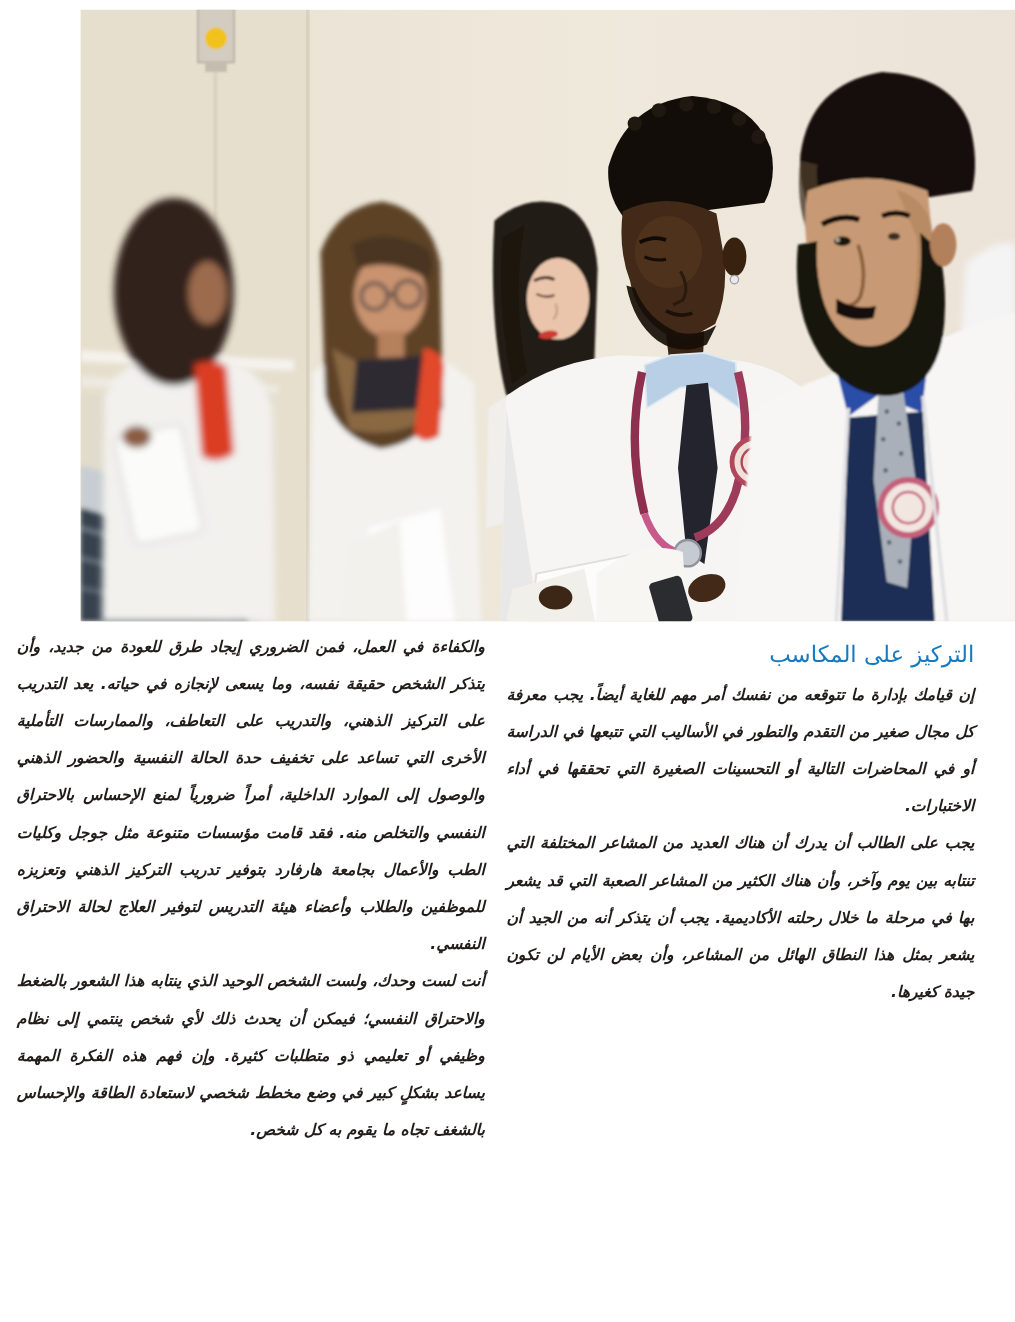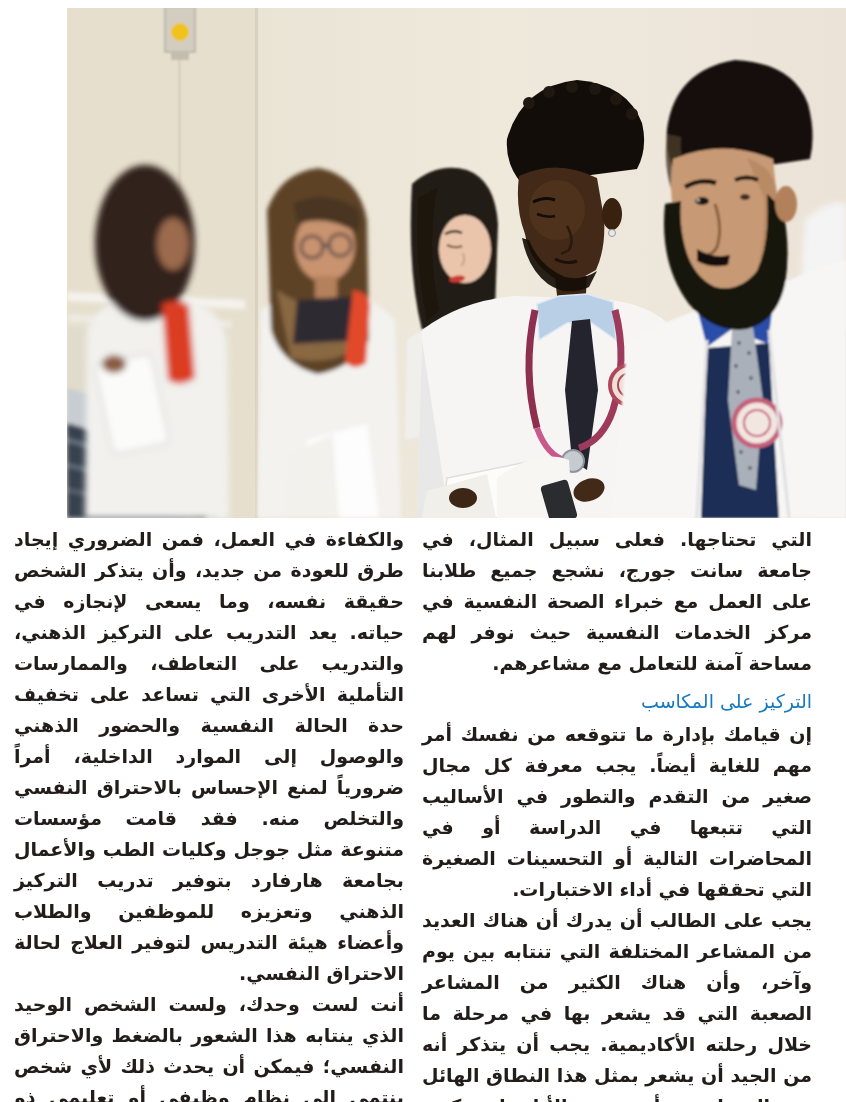--- a/index.html
+++ b/index.html
@@ -23,26 +23,27 @@
     top:524px;
     left:0;right:0;
     padding:0 34px 0 14px; 
     display:flex;
     flex-direction:row;
     gap:18px;
   }
   .col{flex:1 1 0;min-width:0;}
   .body-para{
     margin:0;
-    font-size:19px;
+    font-size:13px;
     line-height:31px;
     font-weight:700;
     color:#221d1b;
     text-align:justify;
     text-justify:inter-word;
+    font-style:italic;
   }
   .col-heading{
     margin:9px 0 5px 0;
     font-size:19px;
     line-height:26px;
     font-weight:400;
     color:#157abf;
   }
 </style>
 </head>
@@ -210,21 +211,20 @@
         <circle cx="690" cy="415" r="13" fill="none" stroke="#c4607a" stroke-width="2"></circle>
         <path d="M640,332 L630,510" stroke="#e0dfe2" stroke-width="3" fill="none"></path>
         <path d="M702,322 L722,510" stroke="#e0dfe2" stroke-width="3" fill="none"></path>
       </g>
     </svg>
   </div>
 
   <div class="columns">
 
     <div class="col">
-      <p class="body-para">التي تحتاجها. فعلى سبيل المثال، في جامعة سانت جورج، نشجع جميع طلابنا على العمل مع خبراء الصحة النفسية في مركز الخدمات النفسية حيث نوفر لهم مساحة آمنة للتعامل مع مشاعرهم.</p>
       <h3 class="col-heading">التركيز على المكاسب</h3>
       <p class="body-para">إن قيامك بإدارة ما تتوقعه من نفسك أمر مهم للغاية أيضاً. يجب معرفة كل مجال صغير من التقدم والتطور في الأساليب التي تتبعها في الدراسة أو في المحاضرات التالية أو التحسينات الصغيرة التي تحققها في أداء الاختبارات.</p>
       <p class="body-para">يجب على الطالب أن يدرك أن هناك العديد من المشاعر المختلفة التي تنتابه بين يوم وآخر، وأن هناك الكثير من المشاعر الصعبة التي قد يشعر بها في مرحلة ما خلال رحلته الأكاديمية. يجب أن يتذكر أنه من الجيد أن يشعر بمثل هذا النطاق الهائل من المشاعر، وأن بعض الأيام لن تكون جيدة كغيرها.</p>
 
     </div>
 
     <div class="col">
       <p class="body-para">والكفاءة في العمل، فمن الضروري إيجاد طرق للعودة من جديد، وأن يتذكر الشخص حقيقة نفسه، وما يسعى لإنجازه في حياته. يعد التدريب على التركيز الذهني، والتدريب على التعاطف، والممارسات التأملية الأخرى التي تساعد على تخفيف حدة الحالة النفسية والحضور الذهني والوصول إلى الموارد الداخلية، أمراً ضرورياً لمنع الإحساس بالاحتراق النفسي والتخلص منه. فقد قامت مؤسسات متنوعة مثل جوجل وكليات الطب والأعمال بجامعة هارفارد بتوفير تدريب التركيز الذهني وتعزيزه للموظفين والطلاب وأعضاء هيئة التدريس لتوفير العلاج لحالة الاحتراق النفسي.</p>
       <p class="body-para">أنت لست وحدك، ولست الشخص الوحيد الذي ينتابه هذا الشعور بالضغط والاحتراق النفسي؛ فيمكن أن يحدث ذلك لأي شخص ينتمي إلى نظام وظيفي أو تعليمي ذو متطلبات كثيرة. وإن فهم هذه الفكرة المهمة يساعد بشكلٍ كبير في وضع مخطط شخصي لاستعادة الطاقة والإحساس بالشغف تجاه ما يقوم به كل شخص.</p>
     </div>

